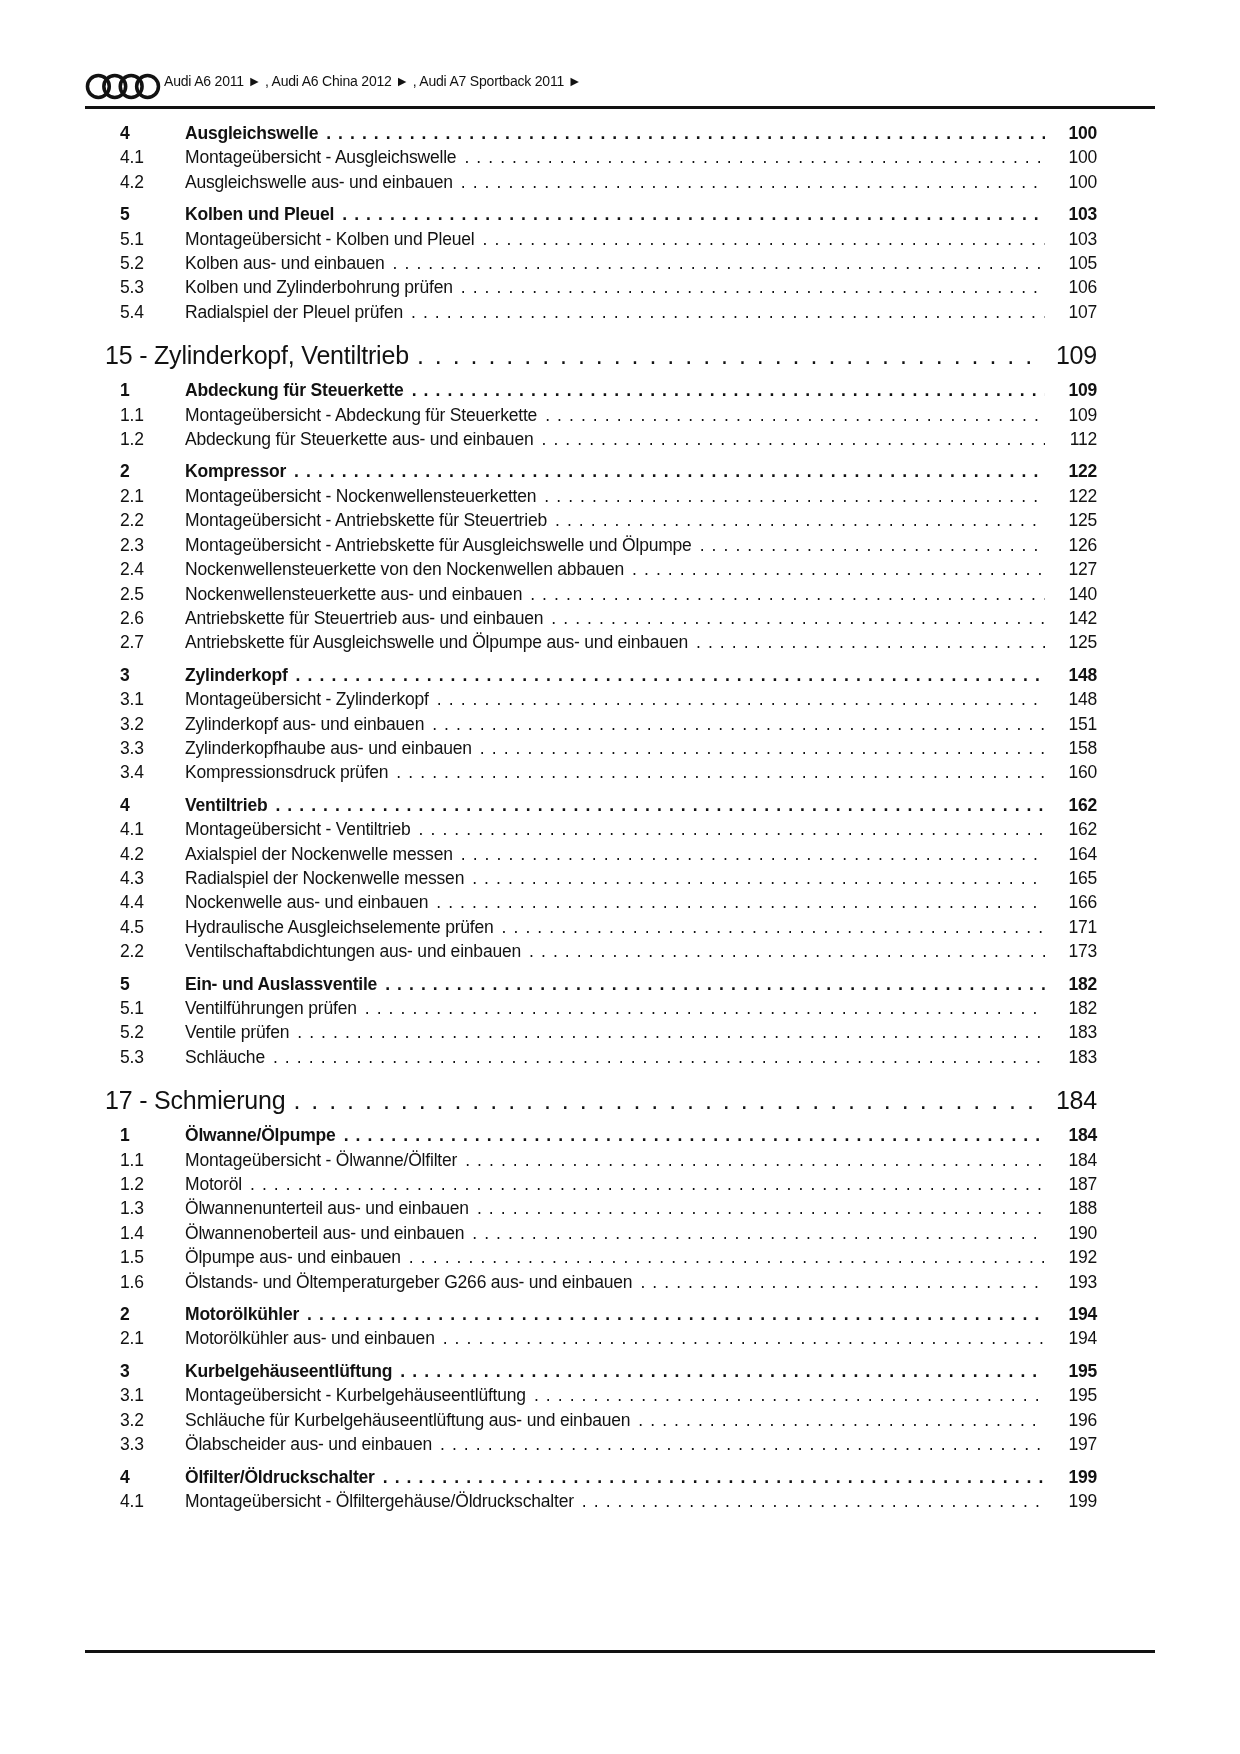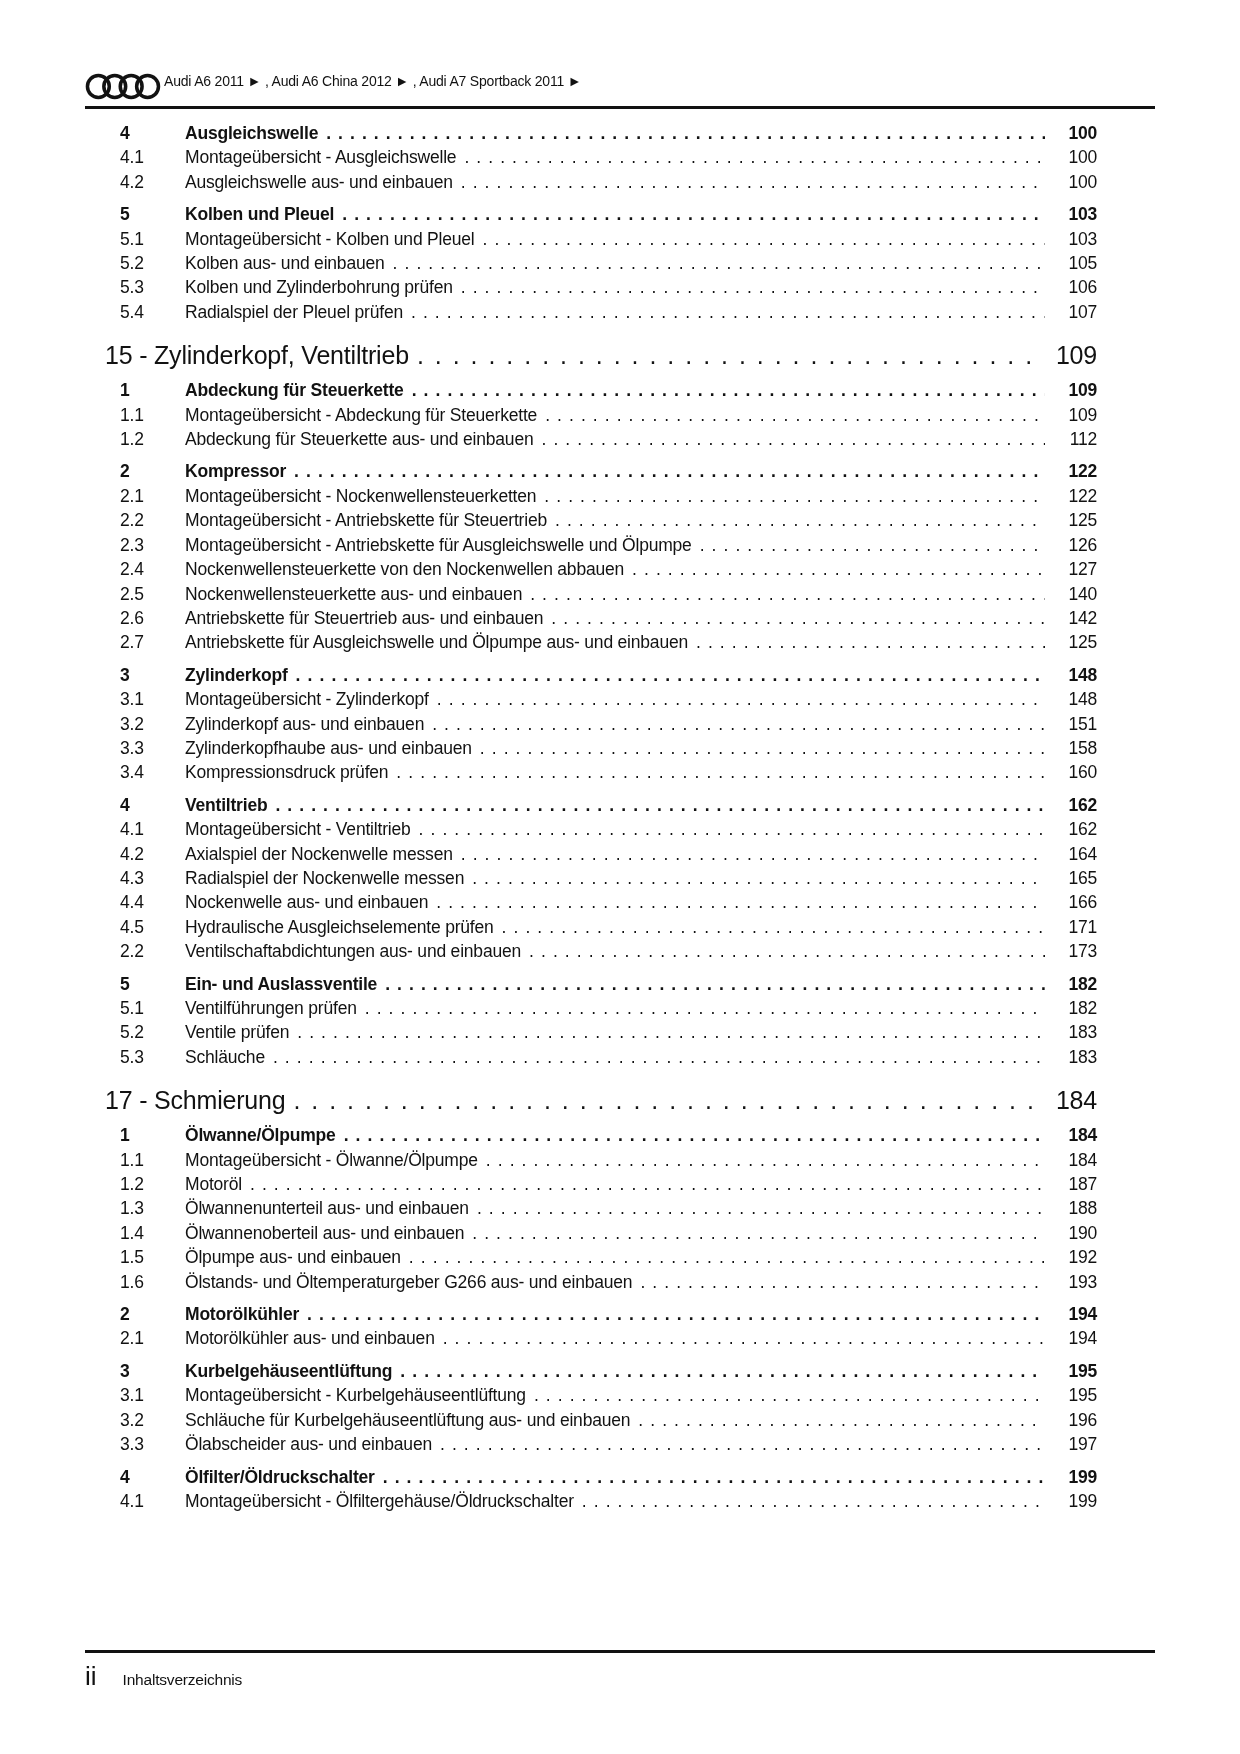--- a/index.html
+++ b/index.html
@@ -299,21 +299,21 @@
           <span class="page-num">184</span>
         </div>
         <div class="entry-row bold">
           <span class="num">1</span>
           <span class="title">Ölwanne/Ölpumpe</span>
           <span class="leader">. . . . . . . . . . . . . . . . . . . . . . . . . . . . . . . . . . . . . . . . . . . . . . . . . . . . . . . . . . . . . . . . . . . . . . . . . . . . . . . . . . . . . . . . . . . . . . . . . . . . . . . . . . . . . . . . . . . . . . . . . . . . . . . . . . . . . . . . . . . . . . . . . . . . . . . . . . . . . . . . . . . . . . . . . . </span>
           <span class="page-num">184</span>
         </div>
         <div class="entry-row">
           <span class="num">1.1</span>
-          <span class="title">Montageübersicht - Ölwanne/Ölpumpe</span>
+          <span class="title">Montageübersicht - Ölwanne/Ölfilter</span>
           <span class="leader">. . . . . . . . . . . . . . . . . . . . . . . . . . . . . . . . . . . . . . . . . . . . . . . . . . . . . . . . . . . . . . . . . . . . . . . . . . . . . . . . . . . . . . . . . . . . . . . . . . . . . . . . . . . . . . . . . . . . . . . . . . . . . . . . . . . . . . . . . . . . . . . . . . . . . . . . . . . . . . . . . . . . . . . . . . </span>
           <span class="page-num">184</span>
         </div>
         <div class="entry-row">
           <span class="num">1.2</span>
           <span class="title">Motoröl</span>
           <span class="leader">. . . . . . . . . . . . . . . . . . . . . . . . . . . . . . . . . . . . . . . . . . . . . . . . . . . . . . . . . . . . . . . . . . . . . . . . . . . . . . . . . . . . . . . . . . . . . . . . . . . . . . . . . . . . . . . . . . . . . . . . . . . . . . . . . . . . . . . . . . . . . . . . . . . . . . . . . . . . . . . . . . . . . . . . . . </span>
           <span class="page-num">187</span>
         </div>
         <div class="entry-row">
@@ -386,19 +386,15 @@
           <span class="num">4.1</span>
           <span class="title">Montageübersicht - Ölfiltergehäuse/Öldruckschalter</span>
           <span class="leader">. . . . . . . . . . . . . . . . . . . . . . . . . . . . . . . . . . . . . . . . . . . . . . . . . . . . . . . . . . . . . . . . . . . . . . . . . . . . . . . . . . . . . . . . . . . . . . . . . . . . . . . . . . . . . . . . . . . . . . . . . . . . . . . . . . . . . . . . . . . . . . . . . . . . . . . . . . . . . . . . . . . . . . . . . . </span>
           <span class="page-num">199</span>
         </div>
       </div>
     </div>
 
   <div class="footer">
     <div class="rule"></div>
-    <div class="footer-row">
-      <span class="footer-page">ii</span>
-      <span class="footer-label">Inhaltsverzeichnis</span>
-    </div>
   </div>
 
 </div>
 
 </body></html>

